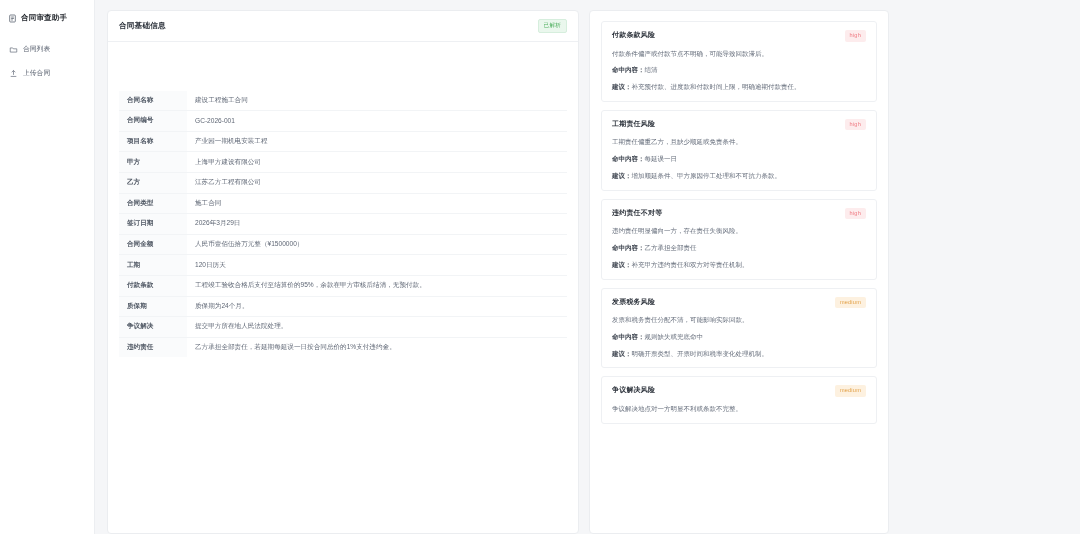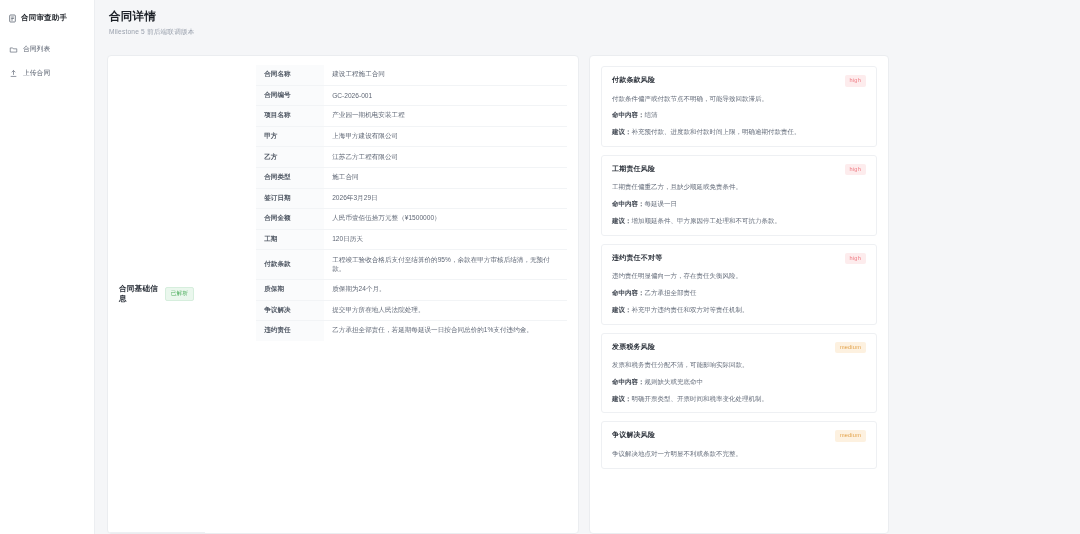--- a/index.html
+++ b/index.html
@@ -77,21 +77,21 @@
   }
 
   
   .cols {
     display: flex; gap: 10px;
     padding: 10px 12px 0 12px;
     flex: 1; min-height: 0;
   }
   .col-left { flex: 0 0 472px; display: flex; }
   .col-right { flex: 1; display: flex; min-width: 0; }
-  .panel { width: 100%; display: flex; flex-direction: row; overflow: hidden; gap: 40px; }
+  .panel { width: 100%; display: flex; flex-direction: column; overflow: hidden; gap: 40px; }
 
   .panel-head {
     display: flex; align-items: center; justify-content: space-between;
     padding: 8px 11px;
     border-bottom: 1px solid #eef0f3;
   }
   .panel-title { font-size: 7.6px; font-weight: bold; color: #2b313a; letter-spacing: .2px; }
 
   .badge {
     font-size: 5.6px; line-height: 1;
@@ -173,24 +173,20 @@
             <line x1="3" y1="13.2" x2="13" y2="13.2"></line>
           </svg>
         </span>
         <span>上传合同</span>
       </div>
     </nav>
   </aside>
 
   <main class="main">
 
-    <div class="pagehead">
-      <div class="page-title">合同详情</div>
-      <div class="page-sub">Milestone 5 前后端联调版本</div>
-    </div>
 
 
     <div class="cols">
 
       <div class="col-left">
         <section class="card panel">
           <div class="panel-head">
             <span class="panel-title">合同基础信息</span>
             <span class="badge badge-green">已解析</span>
           </div>

